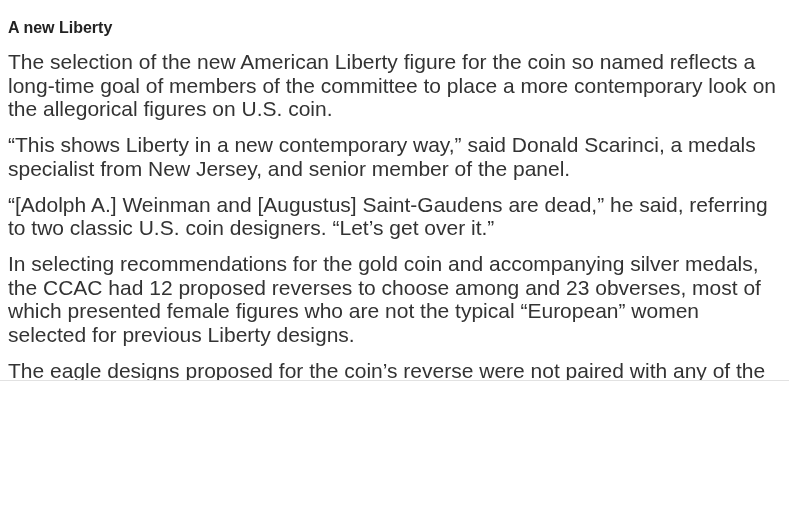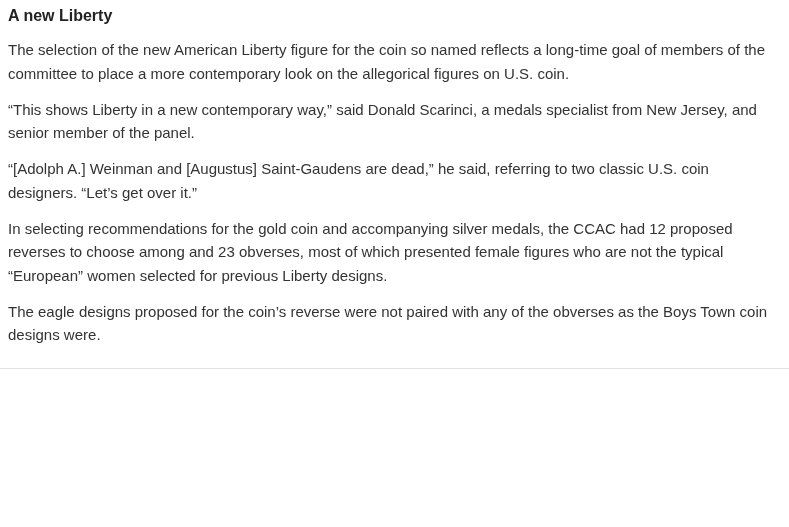--- a/index.html
+++ b/index.html
@@ -9,30 +9,31 @@
   }
   .page {
     width: 789px;
     height: 369px;
     box-sizing: border-box;
     padding: 4px 7px 0 8px;
     position: relative;
     overflow: hidden;
     background: #ffffff;
     font-family: "Liberation Sans", sans-serif;
+    margin-top: 12px;
   }
   .heading {
     font-size: 16px;
     line-height: 23.5px;
     font-weight: 700;
     color: #222222;
     margin: 0 0 10.5px 0;
   }
   .para {
-    font-size: 15px;
+    font-size: 21px;
     line-height: 23.5px;
     font-weight: 400;
     color: #333333;
     margin: 0 0 12.5px 0;
   }
   .bottom-rule {
     position: absolute;
     left: 0;
     bottom: 0;
     width: 100%;

